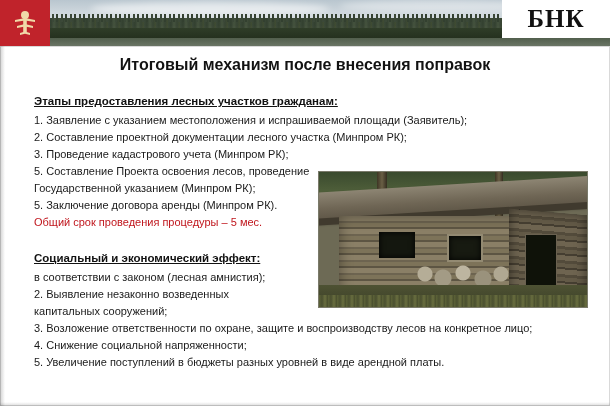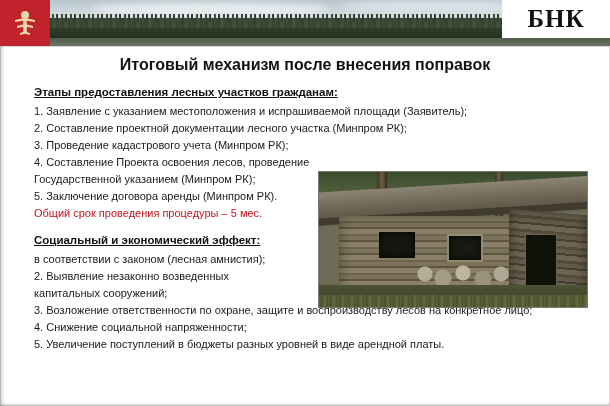--- a/index.html
+++ b/index.html
@@ -133,21 +133,21 @@
     left: 34px;
     top: 40px;
     width: 545px;
   }
 
   .section-heading {
     font-size: 11.5px;
     font-weight: bold;
     color: #111111;
     text-decoration: underline;
-    margin: 0 0 5px 0;
+    margin: 9px 0 5px 0;
   }
   .line {
     font-size: 11px;
     color: #1a1a1a;
     line-height: 17px;
     margin: 0;
     white-space: nowrap;
   }
   .line.total {
     color: #c0161d;
@@ -298,21 +298,21 @@
 
     <div class="slide-title">Итоговый механизм после внесения поправок</div>
 
     <div class="content">
 
       <div>
         <div class="section-heading">Этапы предоставления лесных участков гражданам:</div>
         <p class="line">1. Заявление с указанием местоположения и испрашиваемой площади (Заявитель);</p>
         <p class="line">2. Составление проектной документации лесного участка (Минпром РК);</p>
         <p class="line">3. Проведение кадастрового учета (Минпром РК);</p>
-        <p class="line">4. Составление Проекта освоения лесов, проведение</p>
+        <p class="line">5. Составление Проекта освоения лесов, проведение</p>
         <p class="line">Государственной указанием (Минпром РК);</p>
         <p class="line">5. Заключение договора аренды (Минпром РК).</p>
         <p class="line total">Общий срок проведения процедуры – 5 мес.</p>
       </div>
 
       <div class="gap"></div>
 
       <div>
         <div class="section-heading">Социальный и экономический эффект:</div>
         <p class="line">в соответствии с законом (лесная амнистия);</p>

